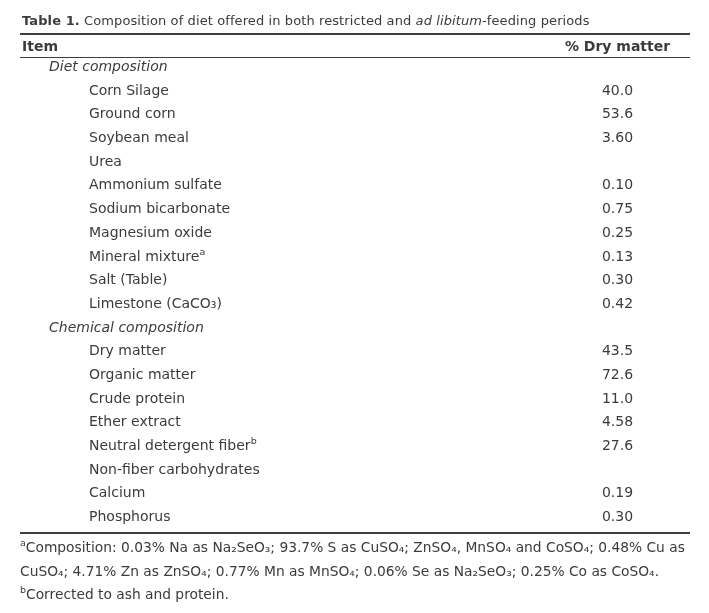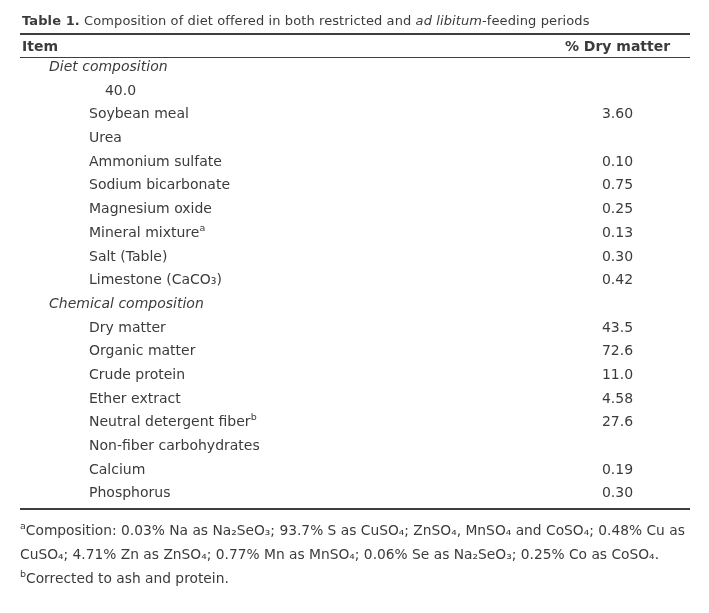--- a/index.html
+++ b/index.html
@@ -17,21 +17,21 @@
   .rule-thick{border:0;border-top:2px solid #3e3e3e;margin:0;height:0;}
   .rule-thin{border:0;border-top:1.5px solid #3e3e3e;margin:0;height:0;}
   .header-row{display:flex;height:22px;align-items:center;justify-content:space-between;font-weight:bold;}
   .col-item{padding-left:2px;}
   .col-value{width:145px;text-align:center;}
   .row{height:23.7px;display:flex;align-items:flex-start;justify-content:space-between;margin-left:28px;}
   .section-label{font-style:italic;padding-left:1px;}
   .item-label{padding-left:41px;}
   .item-value{width:145px;text-align:center;}
   sup{font-size:9.5px;vertical-align:super;line-height:0;}
-  .footnotes{margin-top:9px;font-size:13.8px;line-height:23.8px;}
+  .footnotes{margin-top:2px;font-size:13.8px;line-height:23.8px;}
   .footnotes p{margin:0;text-align:left;}
 </style>
 </head>
 <body>
 
 <div class="page">
 
   <div class="title">
     <span class="bold">Table 1.</span><span> Composition of diet offered in both restricted and </span><span class="italic">ad libitum</span><span>-feeding periods</span>
   </div>
@@ -43,21 +43,26 @@
     <span class="col-value">% Dry matter</span>
   </div>
 
   <hr class="rule-thin">
 
   <div>
       <div class="row">
         <span class="section-label">Diet composition</span>
       </div>
       <div class="row">
+        <span class="item-label">Corn Silage</span>
         <span class="item-value">40.0</span>
+      </div>
+      <div class="row">
+        <span class="item-label">Ground corn</span>
+        <span class="item-value">53.6</span>
       </div>
       <div class="row">
         <span class="item-label">Soybean meal</span>
         <span class="item-value">3.60</span>
       </div>
       <div class="row">
         <span class="item-label">Urea</span>
       </div>
       <div class="row">
         <span class="item-label">Ammonium sulfate</span>

